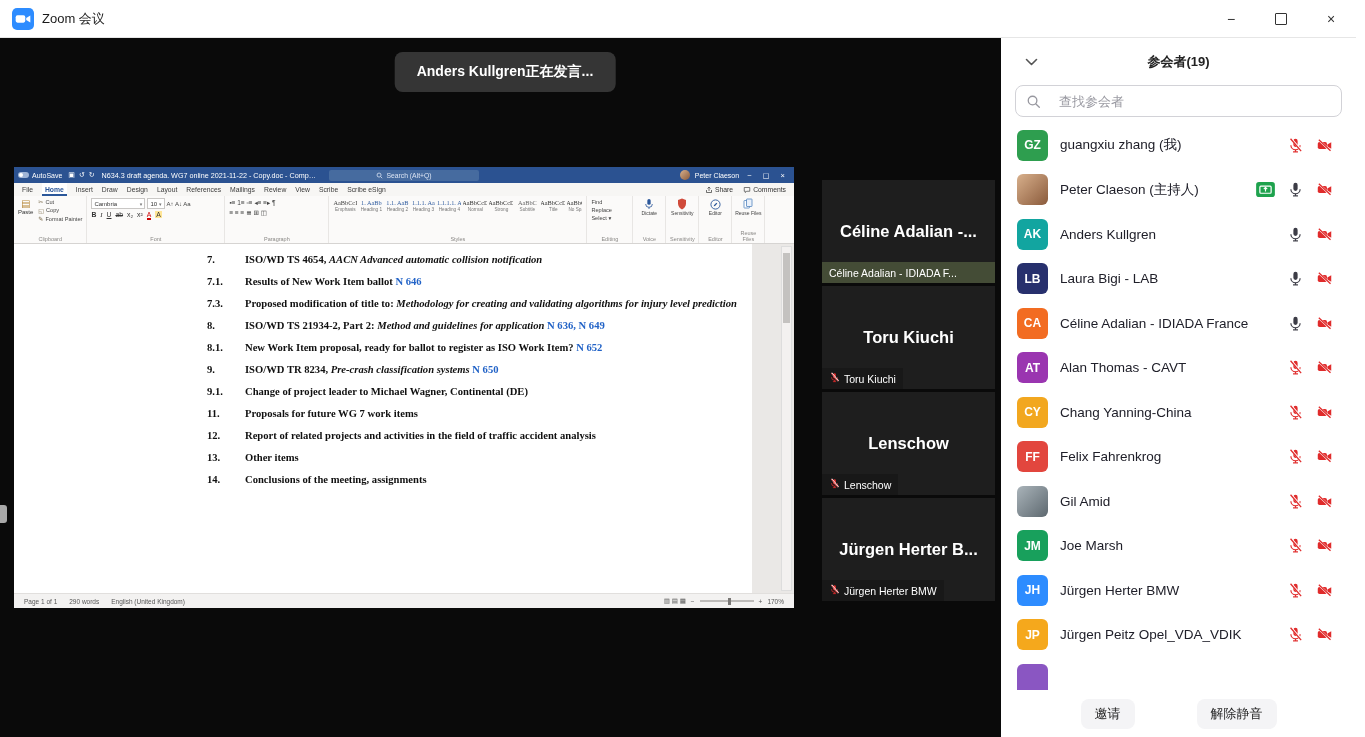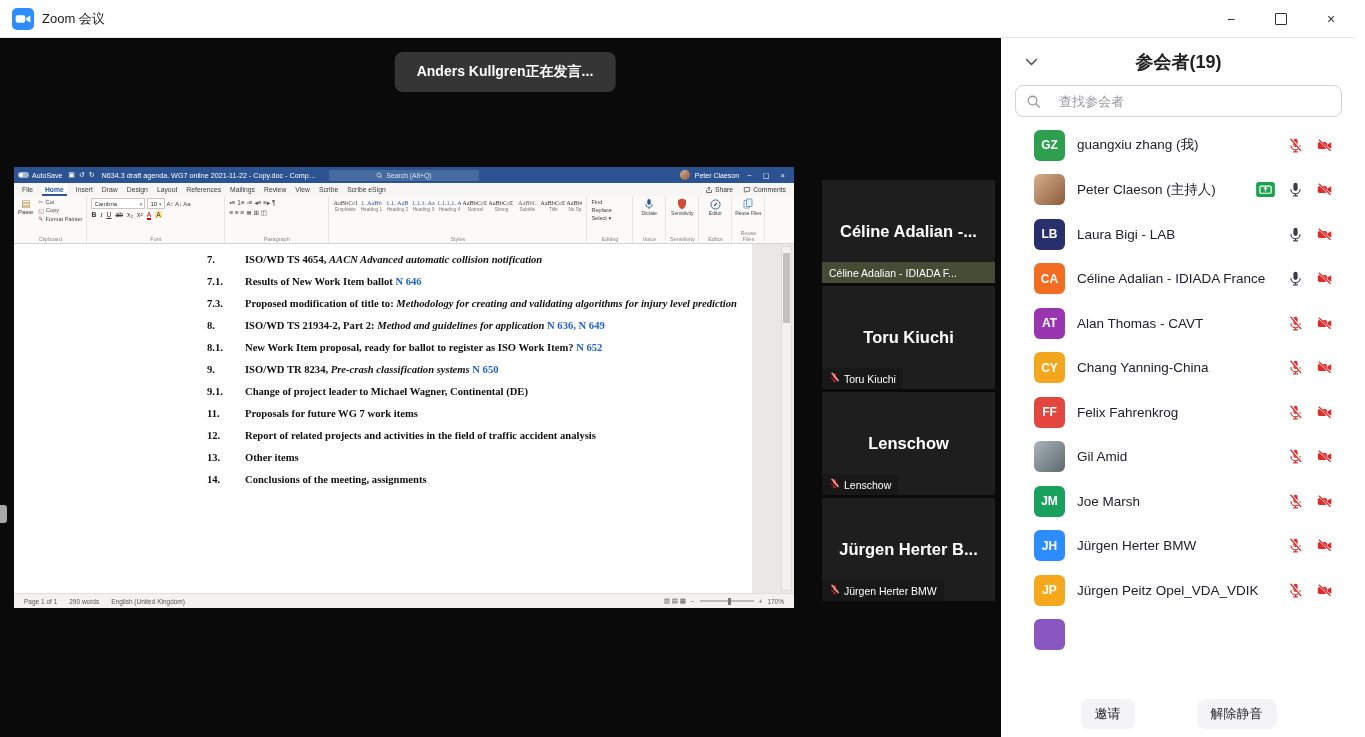--- a/index.html
+++ b/index.html
@@ -110,28 +110,28 @@
   .w-status{height:14px;background:#f3f2f1;border-top:1px solid #e1dfdd;display:flex;align-items:center;
     gap:12px;padding:0 10px;font-size:6.5px;color:#555;flex:none;}
   .ws-right{margin-left:auto;display:flex;align-items:center;gap:5px;}
   .sb-slider{width:54px;height:2px;background:#bdbbb9;position:relative;display:inline-block;cursor:pointer;}
   .sb-thumb{position:absolute;left:52%;top:-2.5px;width:3px;height:7px;background:#7a7876;display:block;}
 
   
   .panel{position:absolute;top:38px;right:0;width:355px;bottom:0;background:#fff;display:flex;flex-direction:column;}
   .p-header{height:47px;position:relative;display:flex;align-items:center;justify-content:center;flex:none;}
   .p-chevron{position:absolute;left:24px;top:50%;transform:translateY(-50%);cursor:pointer;display:flex;}
-  .p-title{font-size:18px;font-weight:700;color:#222;}
+  .p-title{font-size:13px;font-weight:700;color:#222;}
   .p-searchwrap{padding:0 14px;flex:none;}
   .p-search{height:32px;border:1px solid #d2d2d7;border-radius:8px;display:flex;align-items:center;
     padding:0 10px;gap:16px;box-sizing:border-box;}
   .p-input{border:none;outline:none;flex:1;font-size:13px;color:#333;font-family:inherit;background:transparent;}
   .p-input::placeholder{color:#9a9aa2;}
   .p-list{flex:1;overflow:hidden;margin-top:6px;}
-  .p-row{height:44.5px;display:flex;align-items:center;padding:0 22px 0 16px;box-sizing:border-box;cursor:pointer;margin-left:17px;}
+  .p-row{height:44.5px;display:flex;align-items:center;padding:0 22px 0 16px;box-sizing:border-box;cursor:pointer;}
   .avatar{width:31px;height:31px;border-radius:6px;flex:none;display:flex;align-items:center;
     justify-content:center;color:#fff;font-size:12px;font-weight:700;}
   .p-name{margin-left:12px;font-size:13.5px;color:#20202a;flex:1;white-space:nowrap;overflow:hidden;text-overflow:ellipsis;}
   .row-icons{display:flex;align-items:center;gap:11px;flex:none;margin-left:8px;}
   .row-icons span{display:flex;align-items:center;}
   .p-footer{height:47px;flex:none;display:flex;align-items:center;justify-content:center;gap:62px;}
   .p-btn{background:#f4f4f6;border:none;border-radius:8px;font-size:13px;color:#1f1f1f;
     padding:6px 14px;font-family:inherit;cursor:pointer;}
 </style>
 </head>
@@ -602,20 +602,45 @@
               <svg width="19" height="17" viewBox="0 0 24 24">
                 <rect x="2.5" y="7" width="13" height="10" rx="2.5" fill="#e02b2b"></rect>
                 <path d="M16 10.5l5.5-3v9l-5.5-3z" fill="#e02b2b"></path>
                 <line x1="4.5" y1="4.5" x2="21" y2="20" stroke="#fff" stroke-width="3"></line>
                 <line x1="4" y1="4" x2="20.5" y2="19.5" stroke="#e02b2b" stroke-width="1.8"></line>
               </svg>
             </span>
           </span>
         </div>
         <div class="p-row">
+          <span class="avatar" style="background: rgb(18, 165, 160);">
+            <span>AK</span>
+          </span>
+          <span class="p-name">Anders Kullgren</span>
+          <span class="row-icons">
+
+            <span>
+              <svg width="17" height="17" viewBox="0 0 24 24">
+                <rect x="9" y="2.5" width="6" height="11.5" rx="3" fill="#3c3c46"></rect>
+                <path d="M5.5 11.5a6.5 6.5 0 0 0 13 0" fill="none" stroke="#3c3c46" stroke-width="1.7"></path>
+                <line x1="12" y1="18" x2="12" y2="21" stroke="#3c3c46" stroke-width="1.7"></line>
+                <line x1="8.5" y1="21" x2="15.5" y2="21" stroke="#3c3c46" stroke-width="1.7"></line>
+              </svg>
+            </span>
+            <span>
+              <svg width="19" height="17" viewBox="0 0 24 24">
+                <rect x="2.5" y="7" width="13" height="10" rx="2.5" fill="#e02b2b"></rect>
+                <path d="M16 10.5l5.5-3v9l-5.5-3z" fill="#e02b2b"></path>
+                <line x1="4.5" y1="4.5" x2="21" y2="20" stroke="#fff" stroke-width="3"></line>
+                <line x1="4" y1="4" x2="20.5" y2="19.5" stroke="#e02b2b" stroke-width="1.8"></line>
+              </svg>
+            </span>
+          </span>
+        </div>
+        <div class="p-row">
           <span class="avatar" style="background: rgb(39, 48, 109);">
             <span>LB</span>
           </span>
           <span class="p-name">Laura Bigi - LAB</span>
           <span class="row-icons">
 
             <span>
               <svg width="17" height="17" viewBox="0 0 24 24">
                 <rect x="9" y="2.5" width="6" height="11.5" rx="3" fill="#3c3c46"></rect>
                 <path d="M5.5 11.5a6.5 6.5 0 0 0 13 0" fill="none" stroke="#3c3c46" stroke-width="1.7"></path>

